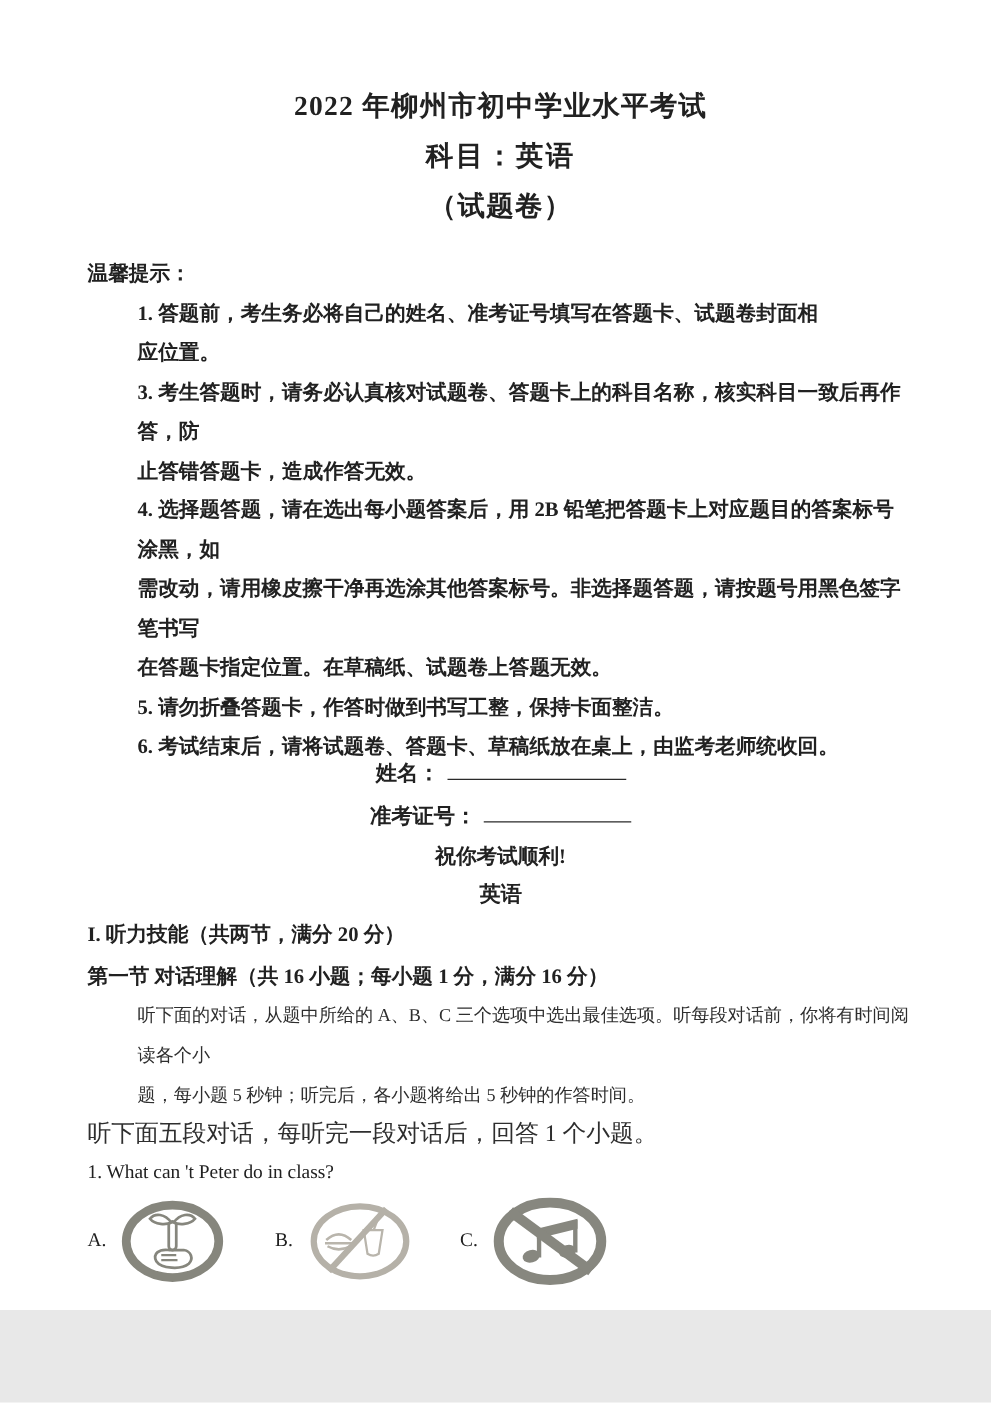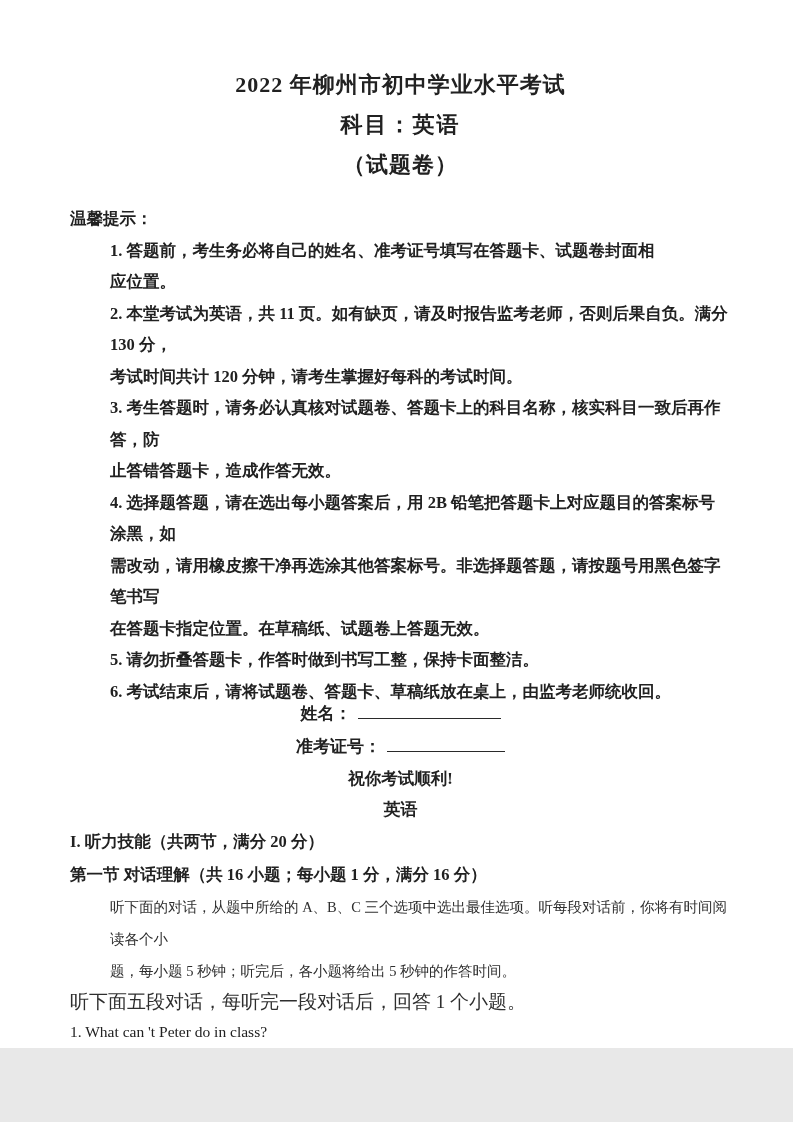--- a/index.html
+++ b/index.html
@@ -68,22 +68,20 @@
   <div class="content">
 
     <h1 class="h1">2022 年柳州市初中学业水平考试</h1>
     <div class="h2">科目：英语</div>
     <div class="h3">（试题卷）</div>
 
     <section>
       <div class="notice-label">温馨提示：</div>
       <div class="notice-item multiline">1. 答题前，考生务必将自己的姓名、准考证号填写在答题卡、试题卷封面相
 应位置。</div>
-      <div class="notice-item multiline">2. 本堂考试为英语，共 11 页。如有缺页，请及时报告监考老师，否则后果自负。满分 130 分，
-考试时间共计 120 分钟，请考生掌握好每科的考试时间。</div>
       <div class="notice-item multiline">3. 考生答题时，请务必认真核对试题卷、答题卡上的科目名称，核实科目一致后再作答，防
 止答错答题卡，造成作答无效。</div>
       <div class="notice-item multiline">4. 选择题答题，请在选出每小题答案后，用 2B 铅笔把答题卡上对应题目的答案标号涂黑，如
 需改动，请用橡皮擦干净再选涂其他答案标号。非选择题答题，请按题号用黑色签字笔书写
 在答题卡指定位置。在草稿纸、试题卷上答题无效。</div>
       <div class="notice-item multiline">5. 请勿折叠答题卡，作答时做到书写工整，保持卡面整洁。</div>
       <div class="notice-item multiline">6. 考试结束后，请将试题卷、答题卡、草稿纸放在桌上，由监考老师统收回。</div>
     </section>
 
     <div class="field-row name-row">

